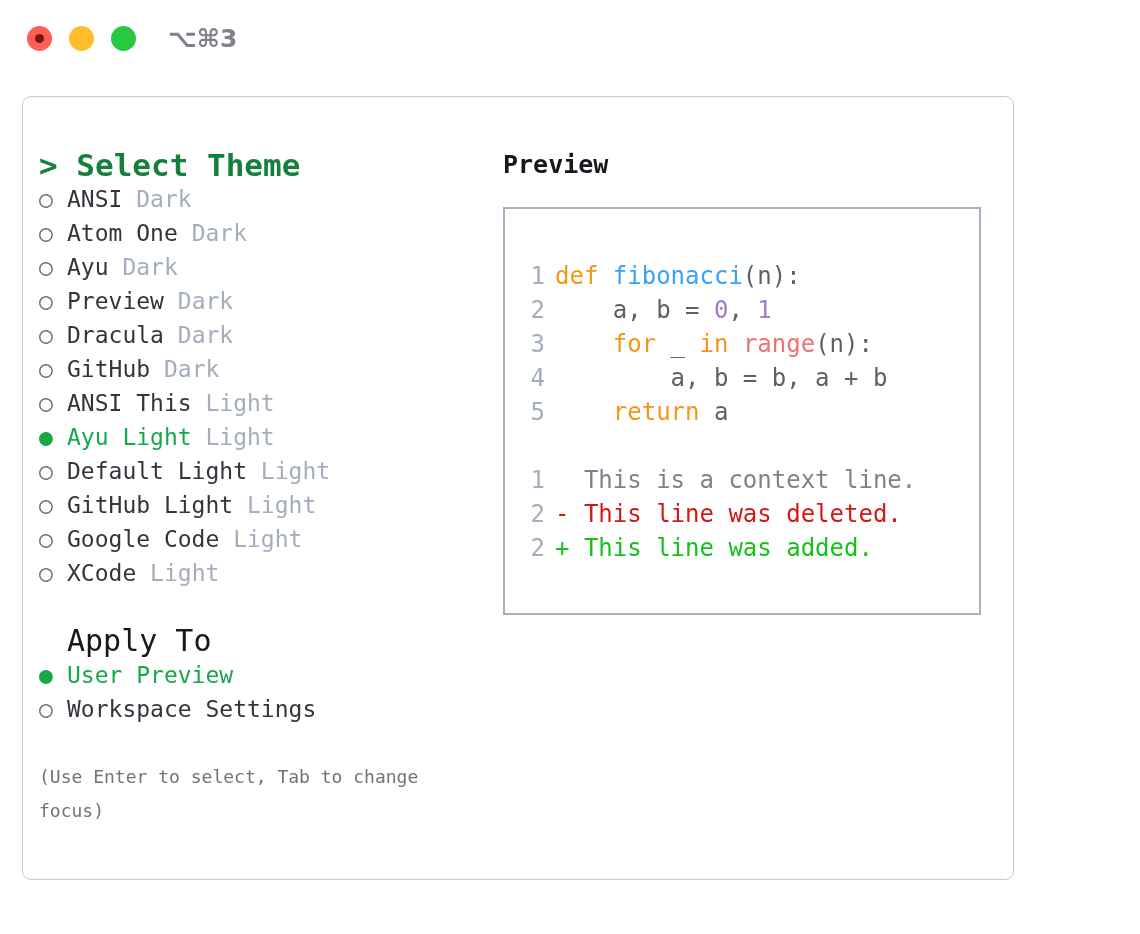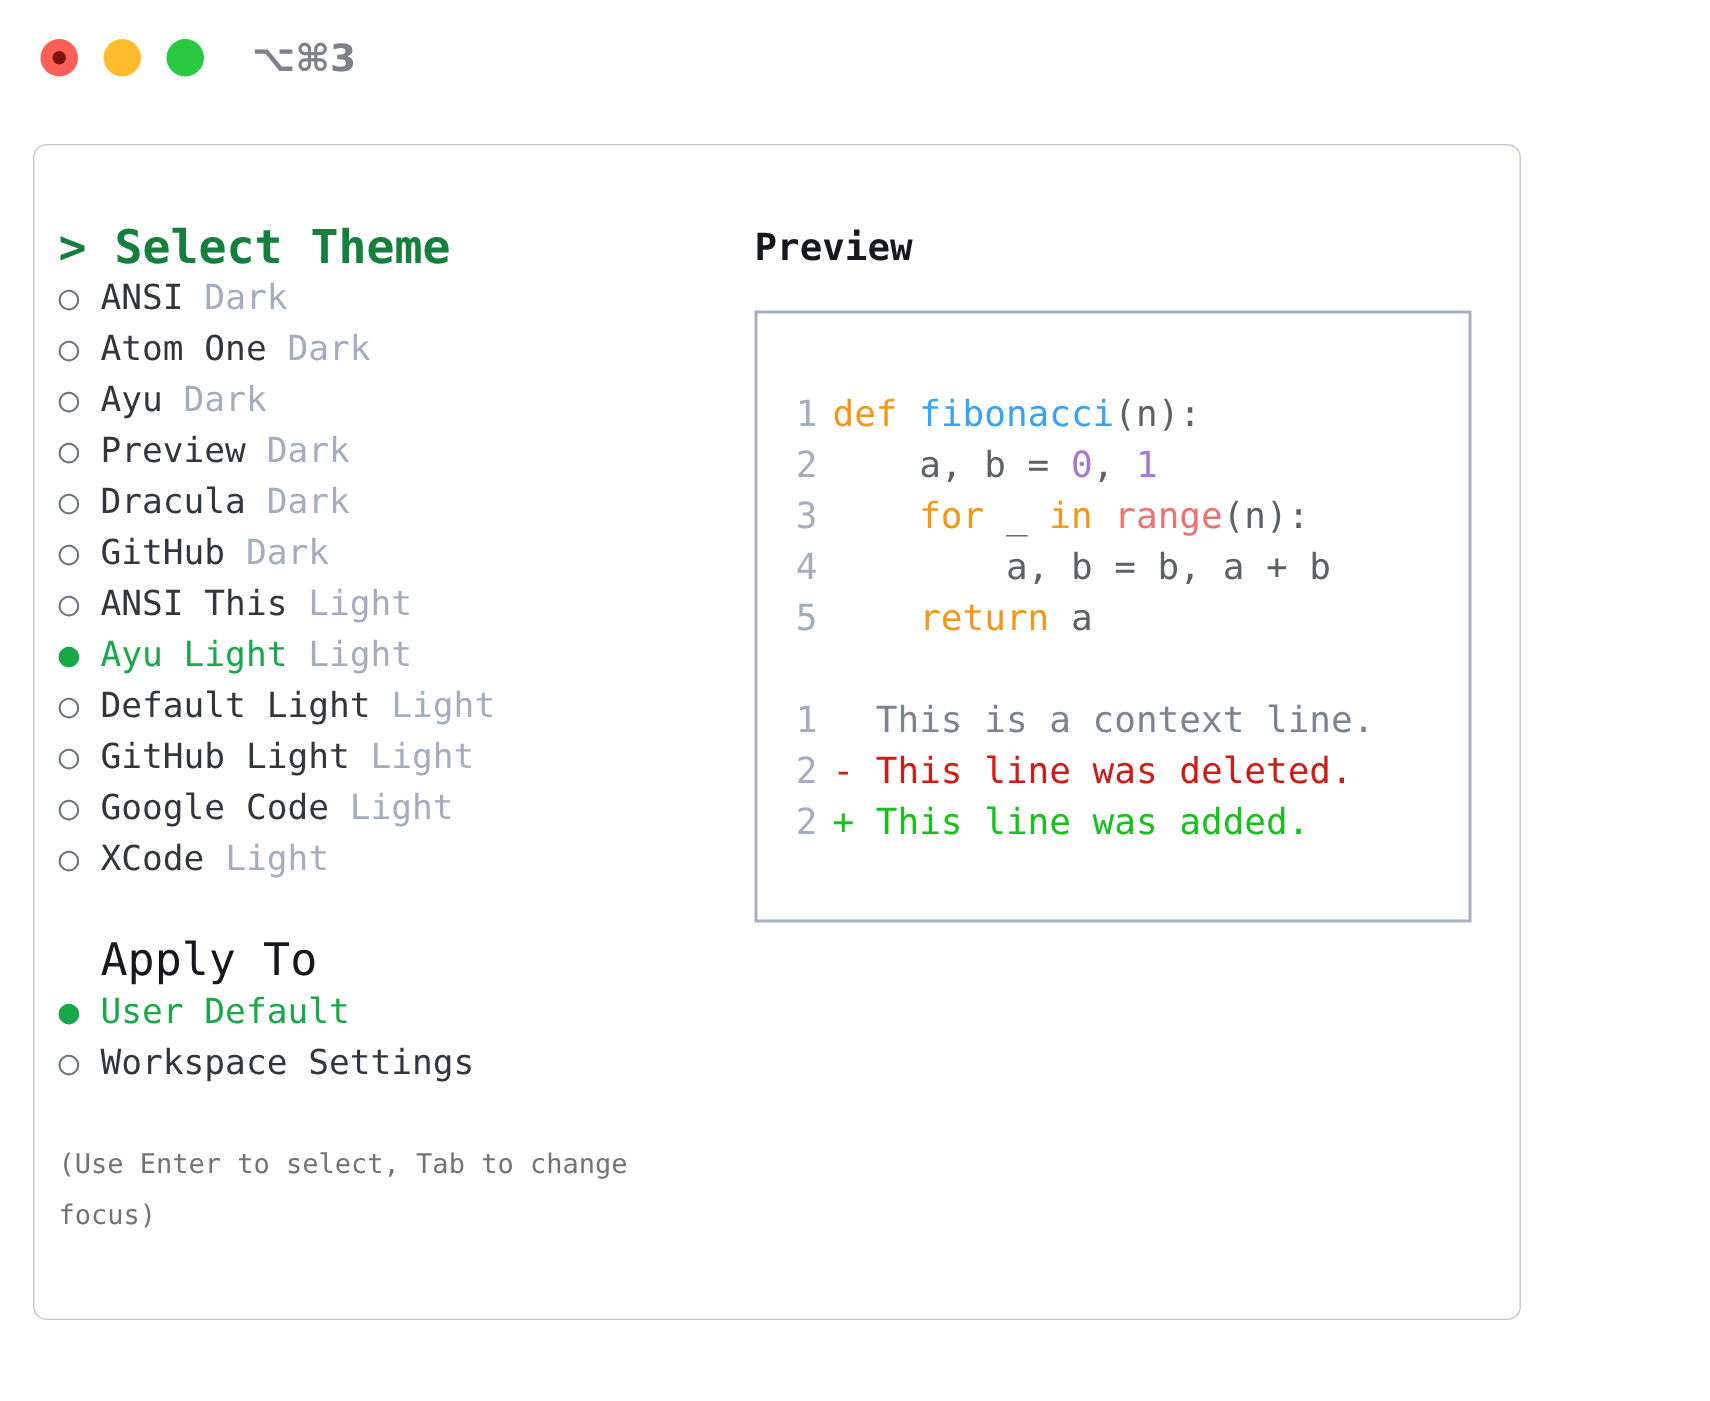--- a/index.html
+++ b/index.html
@@ -221,21 +221,21 @@
             <div class="opt"><span class="marker marker-off">○</span><span class="name-off">Default Light</span><span class="suffix"> Light</span></div>
             <div class="opt"><span class="marker marker-off">○</span><span class="name-off">GitHub Light</span><span class="suffix"> Light</span></div>
             <div class="opt"><span class="marker marker-off">○</span><span class="name-off">Google Code</span><span class="suffix"> Light</span></div>
             <div class="opt"><span class="marker marker-off">○</span><span class="name-off">XCode</span><span class="suffix"> Light</span></div>
           </div>
 
         <div class="spacer-block"></div>
 
         <div class="subheading">Apply To</div>
         <div id="apply-list">
-            <div class="opt"><span class="marker marker-on">●</span><span class="name-on">User Default</span></div>
+            <div class="opt"><span class="marker marker-on">●</span><span class="name-on">User Preview</span></div>
             <div class="opt"><span class="marker marker-off">○</span><span class="name-off">Workspace Settings</span></div>
           </div>
 
         <div class="hint">(Use Enter to select, Tab to change focus)</div>
       </div>
 
       <div class="right">
         <div class="preview-title">Preview</div>
         <div class="preview-box">
           <div class="code" id="code-block"><div class="code-line"><span class="ln">1</span><span class="tk-kw">def</span><span class="tk-pl"> </span><span class="tk-fn">fibonacci</span><span class="tk-pl">(n):</span></div><div class="code-line"><span class="ln">2</span><span class="tk-pl">    a, b = </span><span class="tk-num">0</span><span class="tk-pl">, </span><span class="tk-num">1</span></div><div class="code-line"><span class="ln">3</span><span class="tk-pl">    </span><span class="tk-kw">for</span><span class="tk-pl"> _ </span><span class="tk-kw">in</span><span class="tk-pl"> </span><span class="tk-call">range</span><span class="tk-pl">(n):</span></div><div class="code-line"><span class="ln">4</span><span class="tk-pl">        a, b = b, a + b</span></div><div class="code-line"><span class="ln">5</span><span class="tk-pl">    </span><span class="tk-kw">return</span><span class="tk-pl"> a</span></div><div class="gap-line"></div><div class="code-line"><span class="ln">1</span><span class="tk-ctx">  This is a context line.</span></div><div class="code-line"><span class="ln">2</span><span class="tk-del">- This line was deleted.</span></div><div class="code-line"><span class="ln">2</span><span class="tk-add">+ This line was added.</span></div></div>

